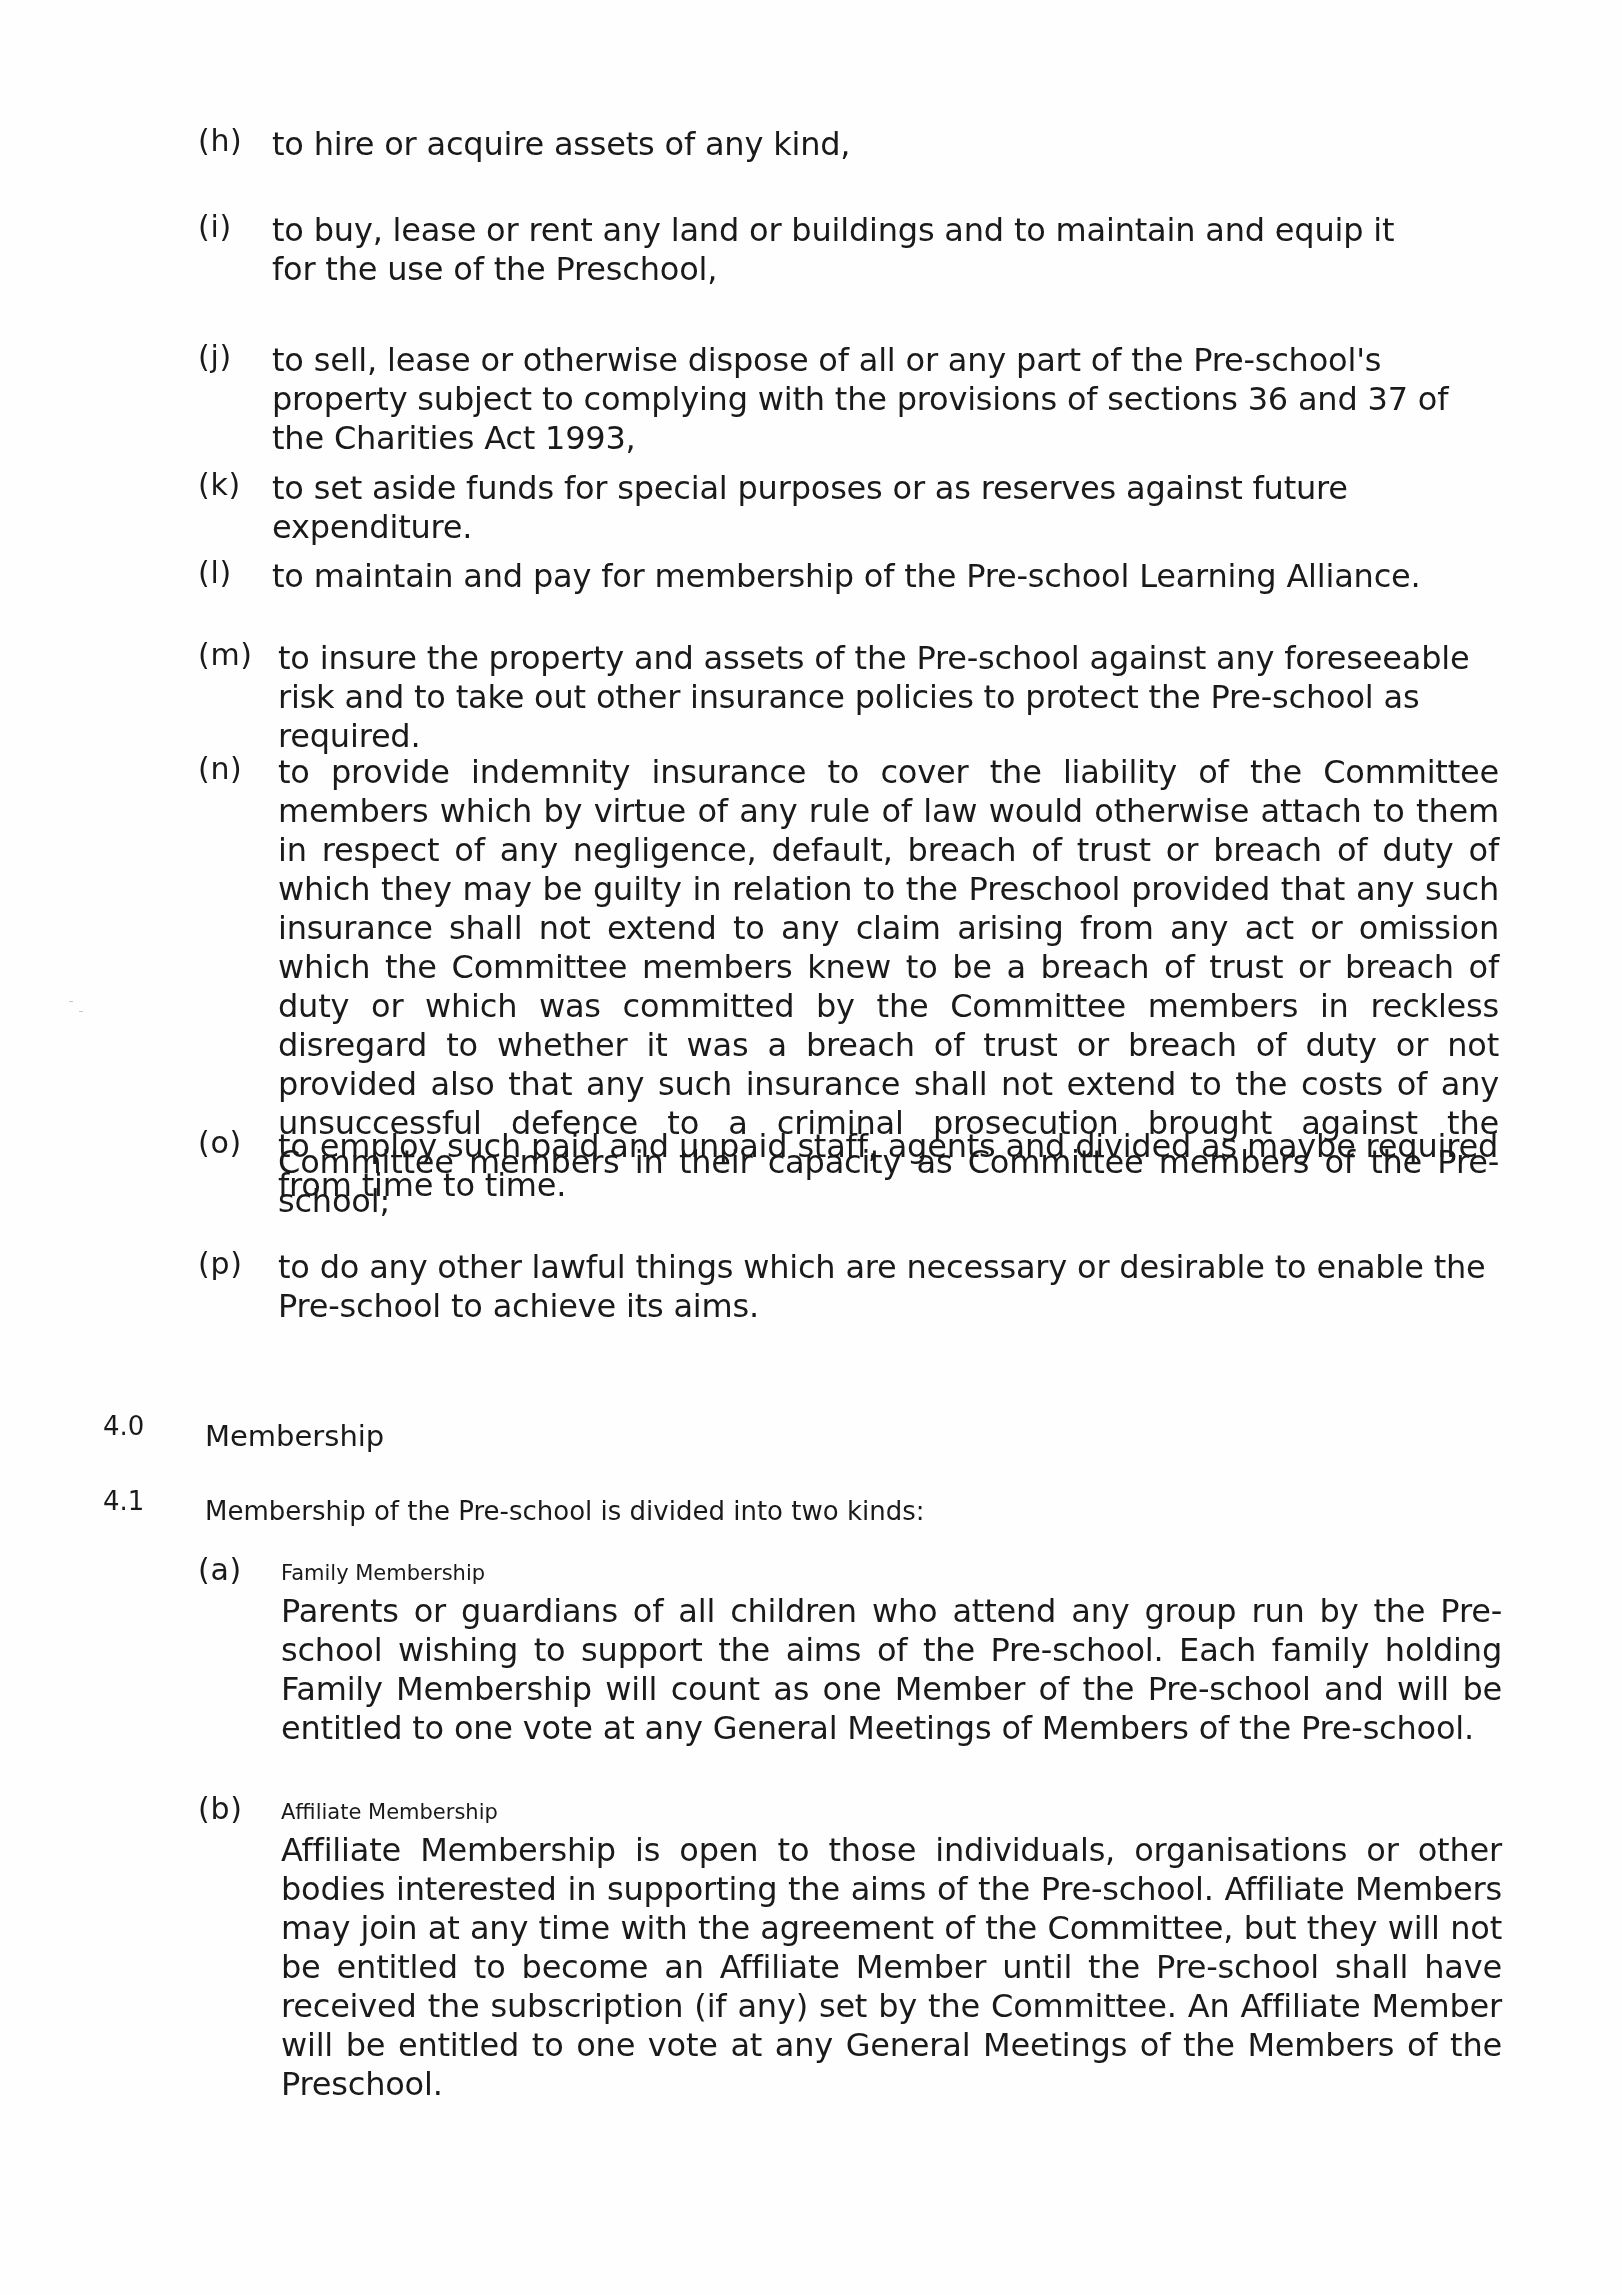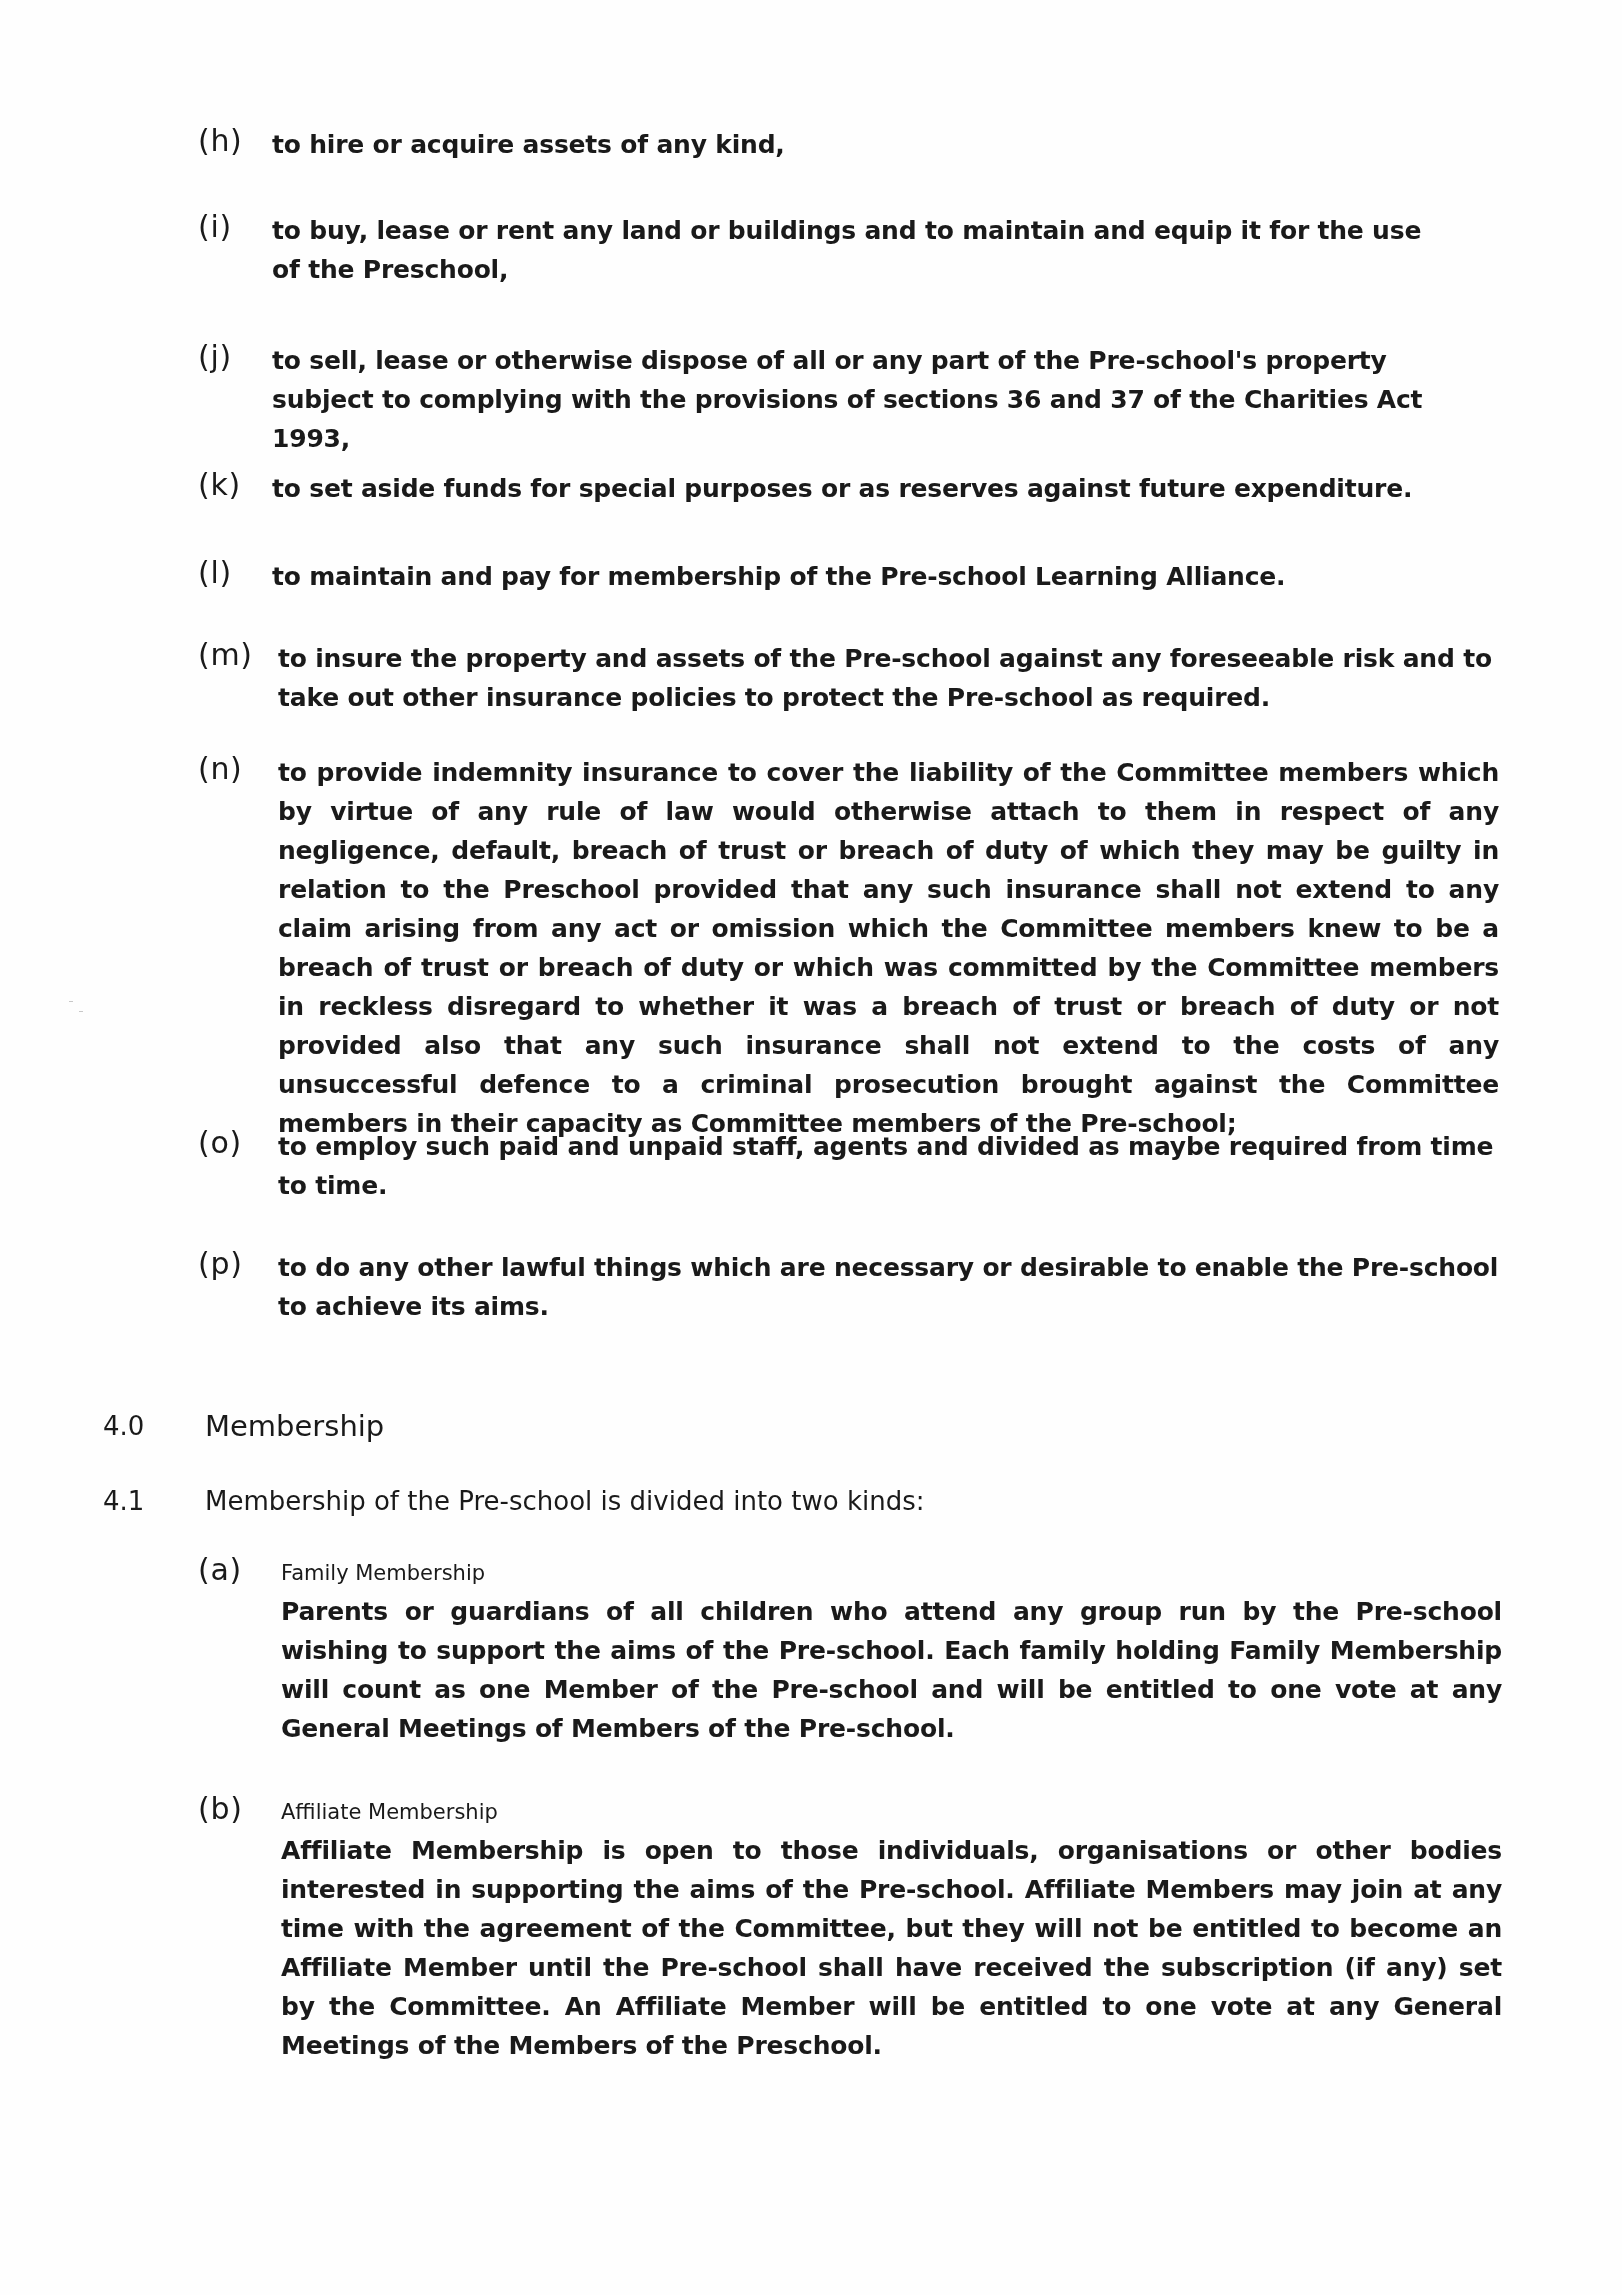--- a/index.html
+++ b/index.html
@@ -9,28 +9,27 @@
     color: #1a1a1a;
   }
   .page { position: absolute; left: 0; top: 0; width: 1623px; height: 2295px; background: #fefefe; }
   .item { position: absolute; left: 198px; width: 1304px; }
   .label {
     position: absolute; left: 0; top: -2.6px;
     font-size: 30px; line-height: 38px; letter-spacing: 0.7px;
   }
   .text {
     margin-left: 74px;
-    font-size: 25px; line-height: 39px;
+    font-size: 32px; line-height: 39px;
     letter-spacing: -0.2px;
-    font-weight: bold;
   }
   .justify { text-align: justify; text-align-last: left; }
   .sec { position: absolute; left: 103px; width: 1403px; font-size: 26px; line-height: 38px; }
   .sec .num { position: absolute; left: 0; top: 0; }
-  .sec .heading { position: absolute; left: 102px; top: 0; white-space: nowrap; }
+  .sec .heading { position: absolute; left: 102px; top: 10px; white-space: nowrap; }
   .sec .heading.big { font-size: 29px; }
   .subhead { margin-left: 83px; font-size: 21px; line-height: 38px; }
   .sub .text { margin-left: 83px; }
   .sub { left: 198px; width: 1304px; }
   .speck { position: absolute; width: 4px; height: 1.3px; background: #c8c8c8; }
 </style>
 </head>
 <body>
 
 <div class="page">

